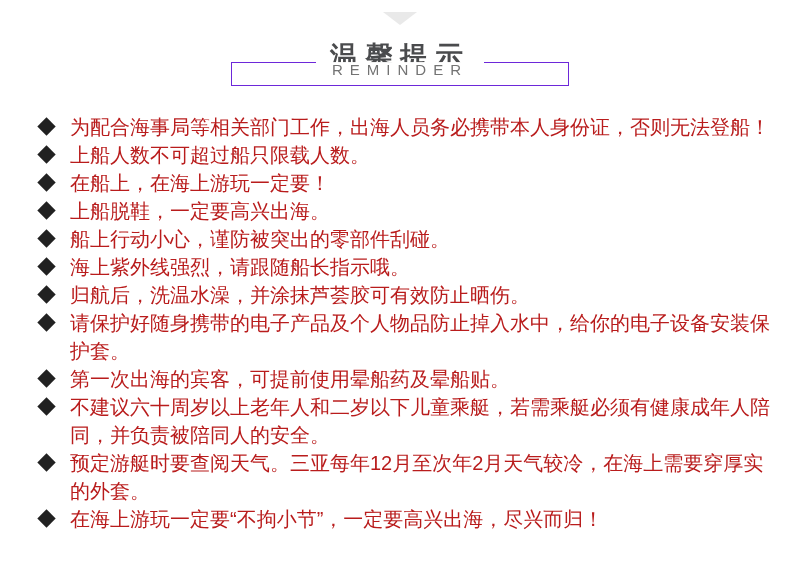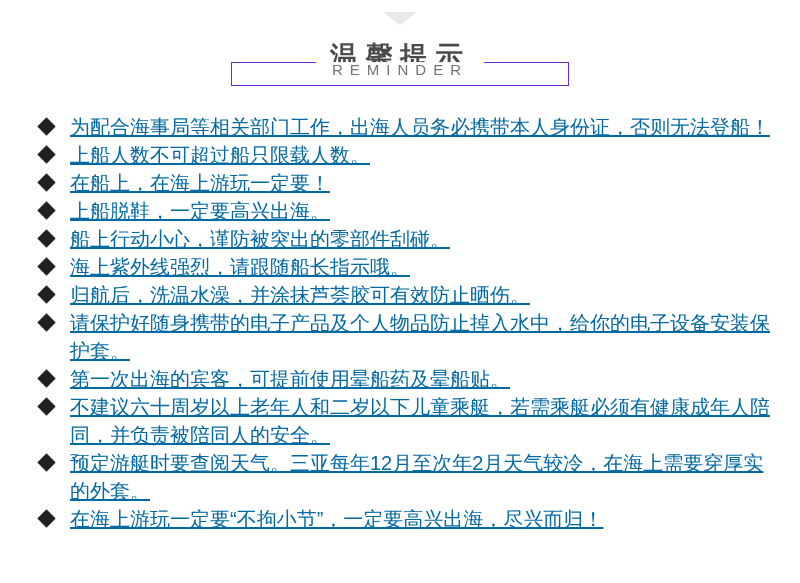--- a/index.html
+++ b/index.html
@@ -61,22 +61,21 @@
   }
   .notices {
     list-style: none;
     margin: 27px 28px 0 38px;
   }
   .notice {
     position: relative;
     padding-left: 32px;
     font-size: 20px;
     line-height: 28px;
-    color: #0369a1;
-    text-decoration: underline;
+    color: #b91c1c;
   }
   .diamond {
     position: absolute;
     left: 2px;
     top: 7px;
     width: 13px;
     height: 13px;
     background: #212121;
     transform: rotate(45deg);
   }

